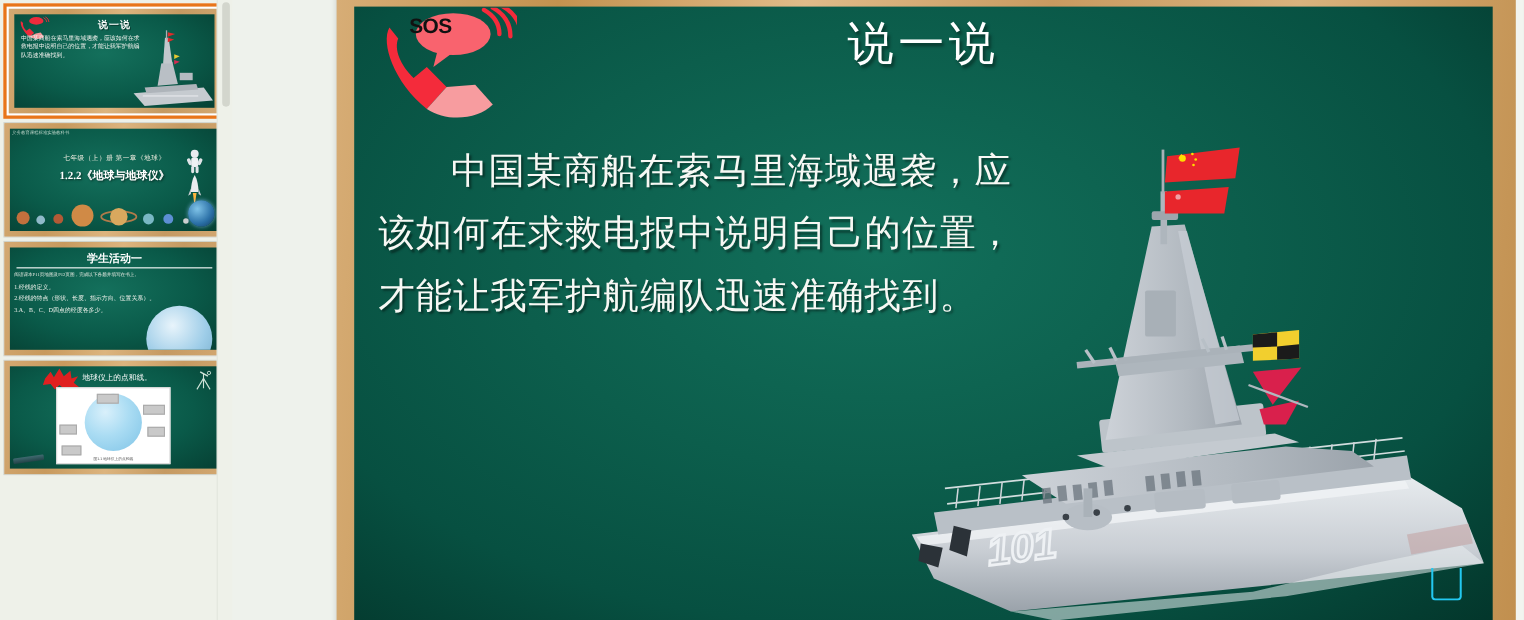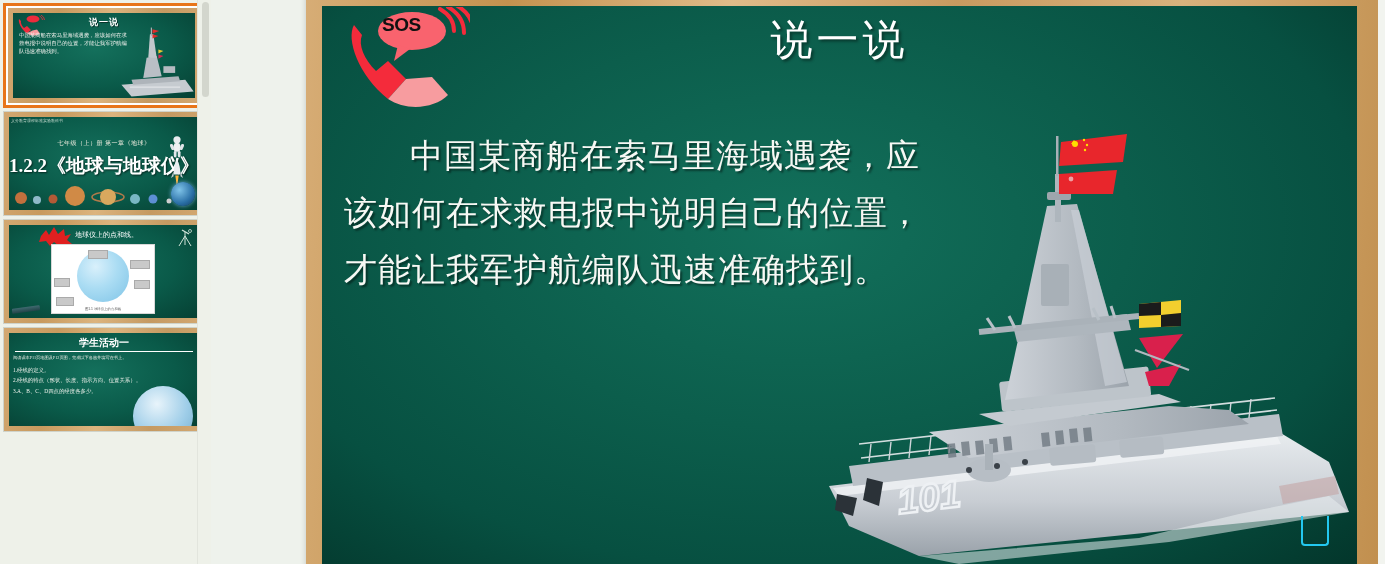--- a/index.html
+++ b/index.html
@@ -63,21 +63,21 @@
   
   .t1-title { font-size: 9px; margin-top: 3px; letter-spacing: 1px; }
   .t1-body { position:absolute; left:6px; top:19px; width:108px; font-size:5.4px; }
   .t1-phone { position:absolute; left:3px; top:2px; width:30px; height:22px; }
   .t1-ship { position:absolute; right:-2px; bottom:-2px; width:84px; height:76px; }
 
   
   .t2-sub { position:absolute; left:0; right:0; top:22px; text-align:center; color:#f3efe2;
             font-size:6px; font-family:"Liberation Serif",serif; letter-spacing:.5px; }
   .t2-main { position:absolute; left:0; right:0; top:36px; text-align:center; color:#ffffff;
-             font-size:19px; font-weight:bold; font-family:"Liberation Serif",serif;
+             font-size:10px; font-weight:bold; font-family:"Liberation Serif",serif;
              text-shadow:1px 1px 2px rgba(0,0,0,.6); letter-spacing:0px; }
   .t2-tag { position:absolute; left:2px; top:1px; color:#bcd4c8; font-size:4px; }
   .t2-planets { position:absolute; left:4px; bottom:3px; width:170px; height:22px; }
   .t2-astro { position:absolute; right:14px; top:18px; width:16px; height:24px; }
   .t2-rocket { position:absolute; right:16px; top:42px; width:12px; height:26px; }
   .t2-earth  { position:absolute; right:4px; bottom:4px; width:24px; height:24px;
                border-radius:50%; background:radial-gradient(circle at 35% 33%,#7fc3e8,#2a6fa6 60%,#123a5c);
                box-shadow:0 0 4px rgba(140,200,255,.7); }
 
   
@@ -150,21 +150,21 @@
     box-shadow: 0 0 6px rgba(0,0,0,.18);
   }
   #chalkboard {
     position: relative; width: 100%; height: 100%; overflow: hidden;
     background: radial-gradient(ellipse at 46% 40%, #12705b 0%, #0c5e4c 42%, #075041 72%, #03362b 100%);
   }
 
   
   #sos-icon { position: absolute; left: 18px; top: 1px; width: 130px; height: 108px; }
   #sos-text {
-    position:absolute; left:60px; top:8px;
+    position:absolute; left:50px; top:8px;
     font-size: 19px; font-weight: bold; color:#111;
     font-family:"Liberation Sans", sans-serif; letter-spacing:-.5px;
   }
 
   #slide-title {
     position: absolute; left: 0; right: 0; top: 6px;
     text-align: center;
     color: #ffffff;
     font-family: "Liberation Serif", serif;
     font-size: 42px;
@@ -268,58 +268,58 @@
           </div>
         </div>
       </div>
     </div>
 
 
     <div class="thumb">
       <div class="thumb-inner">
         <div class="tb-frame">
           <div class="tb-board">
+            <div class="t5-title">学生活动一</div>
+            <div class="t5-rule"></div>
+            <div class="t5-lead">阅读课本P11页地图及P12页图，完成以下各题并填写在书上。</div>
+            <div class="t5-list">
+              <div>1.经线的定义。</div>
+              <div>2.经线的特点（形状、长度、指示方向、位置关系）。</div>
+              <div>3.A、B、C、D四点的经度各多少。</div>
+            </div>
+            <div class="t5-globe"></div>
+          </div>
+        </div>
+      </div>
+    </div>
+
+    <div class="thumb">
+      <div class="thumb-inner">
+        <div class="tb-frame">
+          <div class="tb-board">
             <svg class="t4-burst" viewBox="0 0 34 20">
               <path d="M2 10 L7 4 L10 9 L15 1 L19 8 L25 3 L26 10 L32 8 L28 14 L33 18 L24 18 L20 20 L15 16 L11 20 L7 15 L0 16 Z" fill="#e02020"></path>
             </svg>
             <div class="t4-title">地球仪上的点和线。</div>
             <svg class="t4-tele" viewBox="0 0 20 20">
               <path d="M10 4 L10 17" stroke="#cfe3d8" stroke-width="1"></path>
               <path d="M10 8 L4 18 M10 8 L16 18" stroke="#cfe3d8" stroke-width="1"></path>
               <path d="M7 2 L14 6" stroke="#cfe3d8" stroke-width="1.4"></path>
               <circle cx="15" cy="3" r="1.5" fill="none" stroke="#cfe3d8" stroke-width=".8"></circle>
             </svg>
             <div class="t4-ruler"></div>
             <div class="t4-card">
               <div class="t4-globe"></div>
               <div class="t4-box" style="left:36px;top:5px;width:20px;"></div>
               <div class="t4-box" style="left:78px;top:15px;width:20px;"></div>
               <div class="t4-box" style="left:2px;top:33px;width:16px;"></div>
               <div class="t4-box" style="left:82px;top:35px;width:16px;"></div>
               <div class="t4-box" style="left:4px;top:52px;width:18px;"></div>
               <div class="t4-cap">图1.1 地球仪上的点和线</div>
             </div>
-          </div>
-        </div>
-      </div>
-    </div>
-
-    <div class="thumb">
-      <div class="thumb-inner">
-        <div class="tb-frame">
-          <div class="tb-board">
-            <div class="t5-title">学生活动一</div>
-            <div class="t5-rule"></div>
-            <div class="t5-lead">阅读课本P11页地图及P12页图，完成以下各题并填写在书上。</div>
-            <div class="t5-list">
-              <div>1.经线的定义。</div>
-              <div>2.经线的特点（形状、长度、指示方向、位置关系）。</div>
-              <div>3.A、B、C、D四点的经度各多少。</div>
-            </div>
-            <div class="t5-globe"></div>
           </div>
         </div>
       </div>
     </div>
 
     <div id="thumb-scrollbar">
       <div id="thumb-scroll-thumb"></div>
     </div>
   </div>
 

